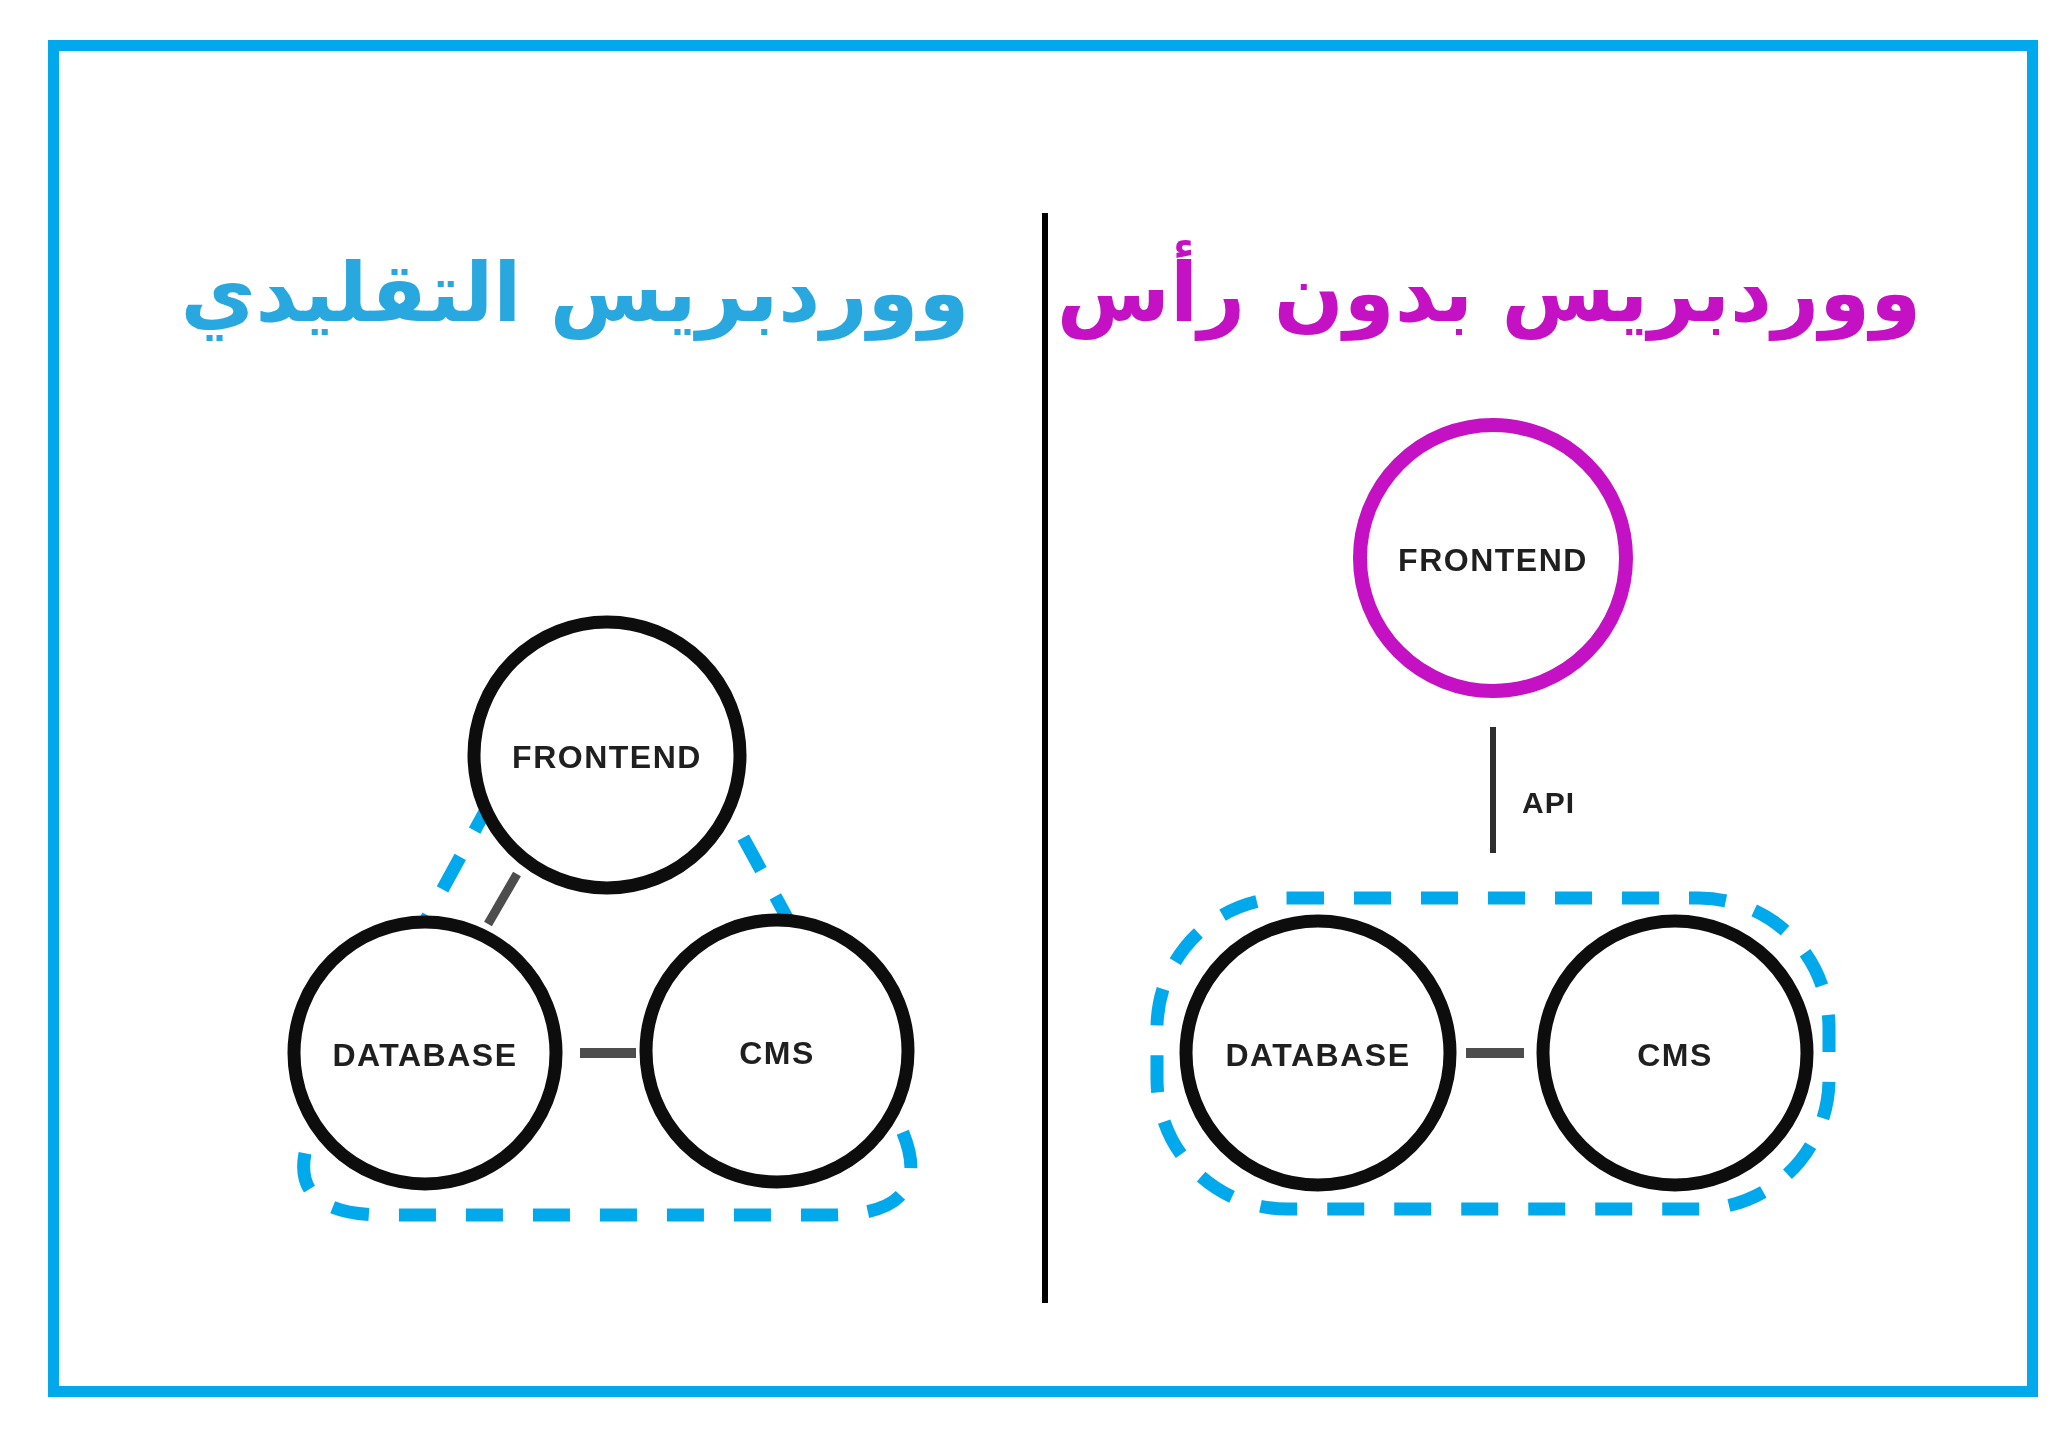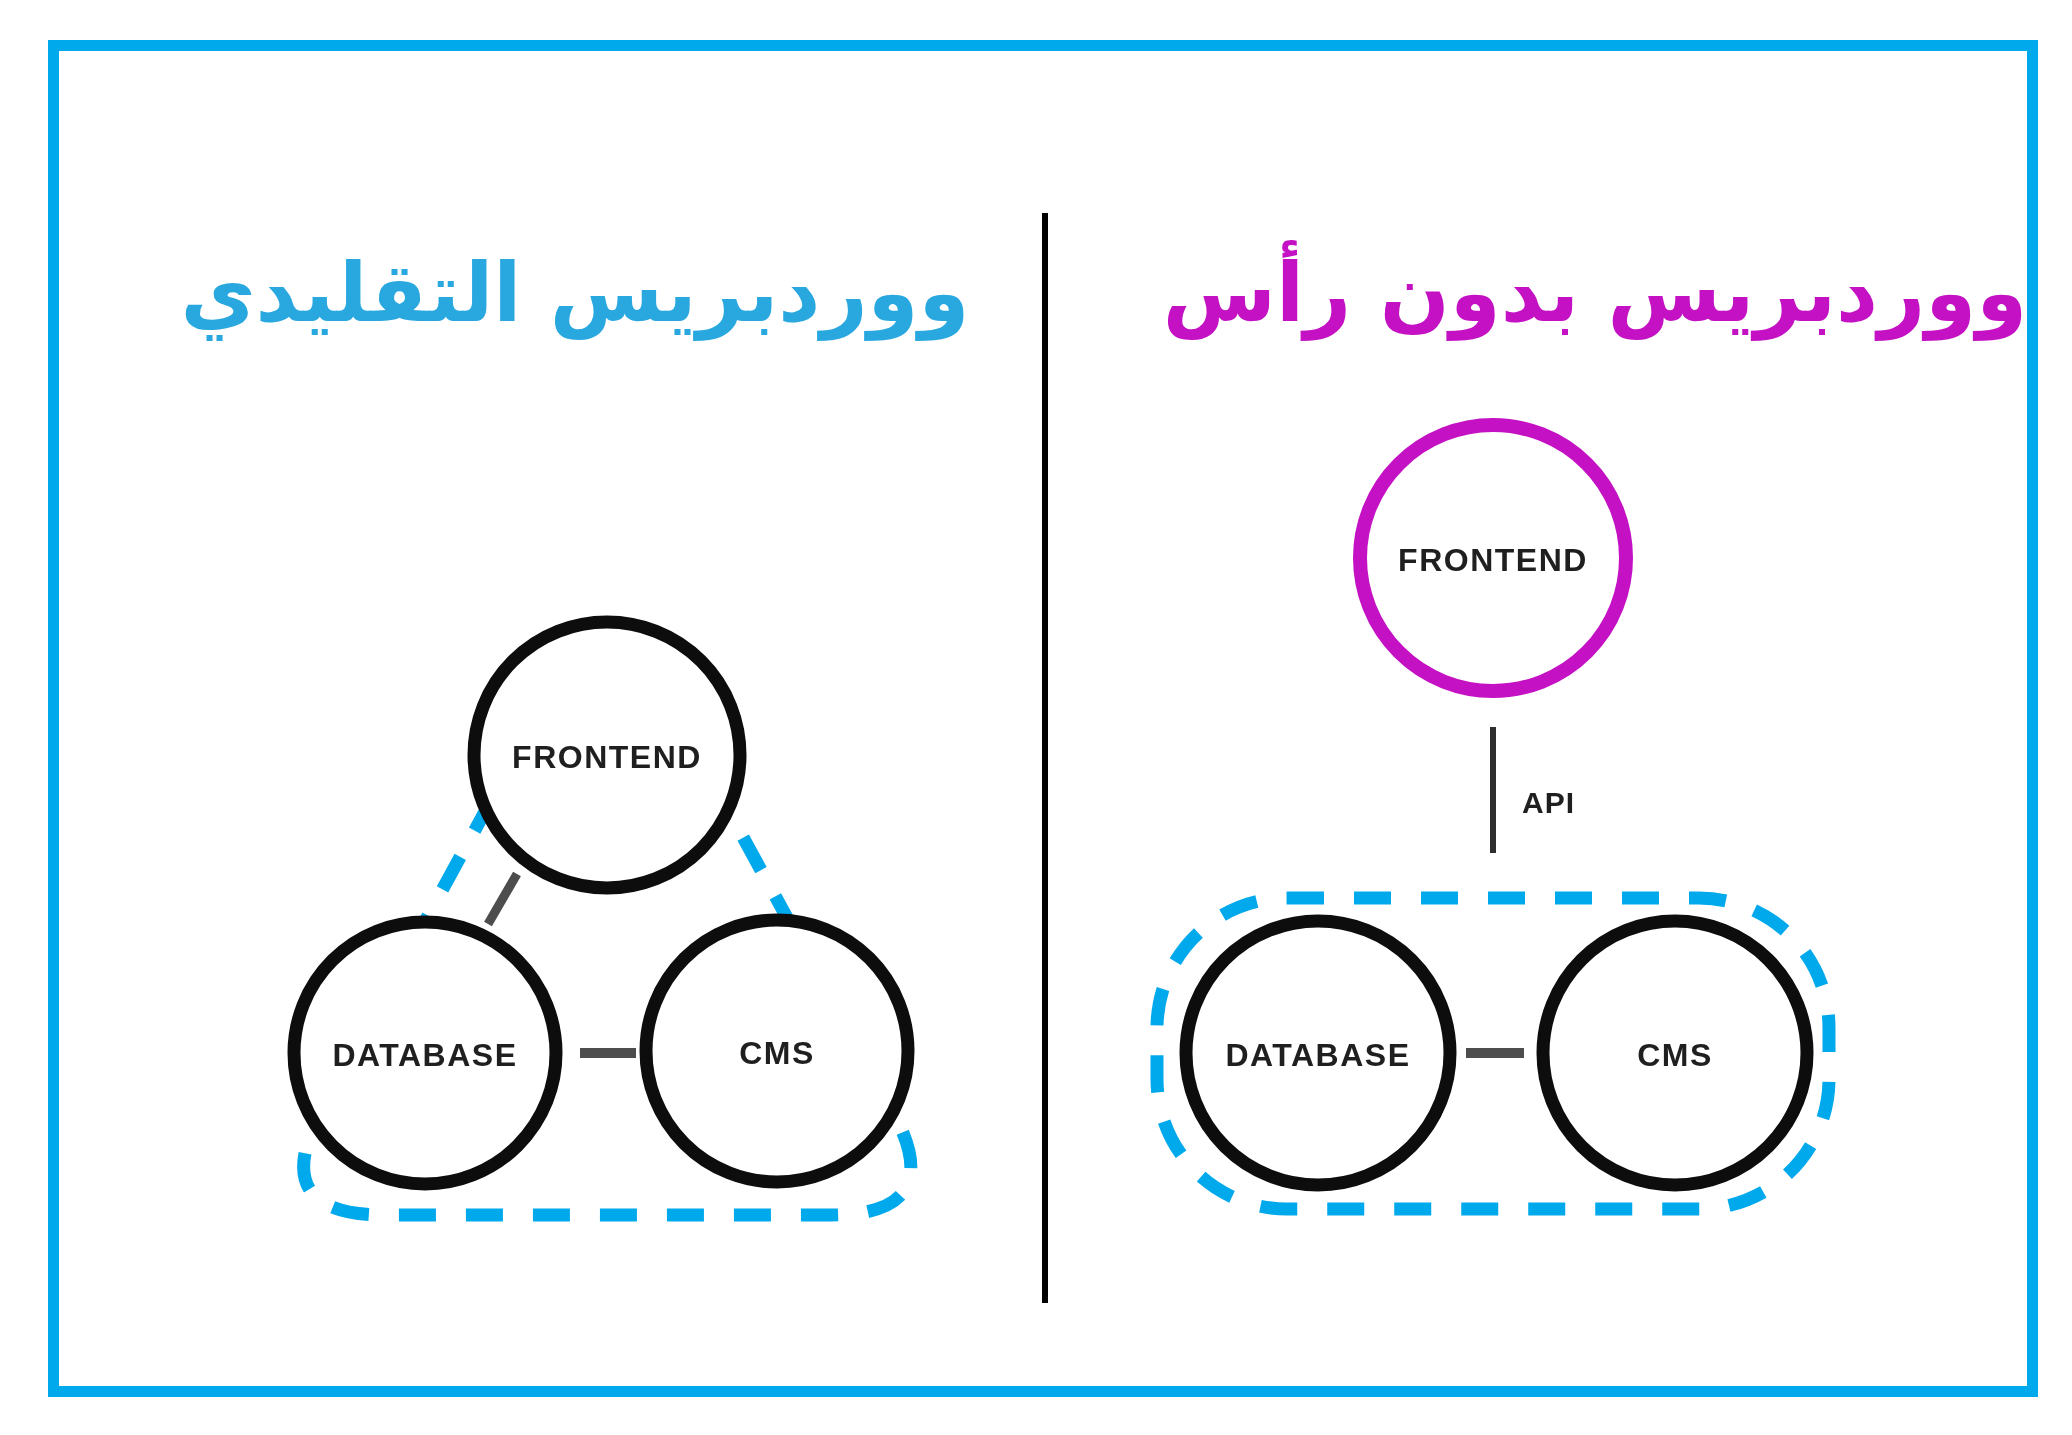--- a/index.html
+++ b/index.html
@@ -30,21 +30,21 @@
     height: 175px;
     line-height: 175px;
     text-align: center;
     direction: rtl;
     font-family: "DejaVu Sans", "Liberation Sans", sans-serif;
     font-weight: 700;
     font-size: 82px;
     white-space: nowrap;
   }
   .title-left  { left: 135px;  width: 880px; color: #29A8E0; }
-  .title-right { left: 1150px; width: 890px; color: #C311C3; }
+  .title-right { left: 1044px; width: 890px; color: #C311C3; }
   svg { position: absolute; left: 0; top: 0; }
   .node-label {
     font-family: "Liberation Sans", "DejaVu Sans", sans-serif;
     font-weight: 600;
     font-size: 32px;
     letter-spacing: 1.5px;
     fill: #1F1F1F;
   }
   .api-label {
     font-family: "Liberation Sans", "DejaVu Sans", sans-serif;

